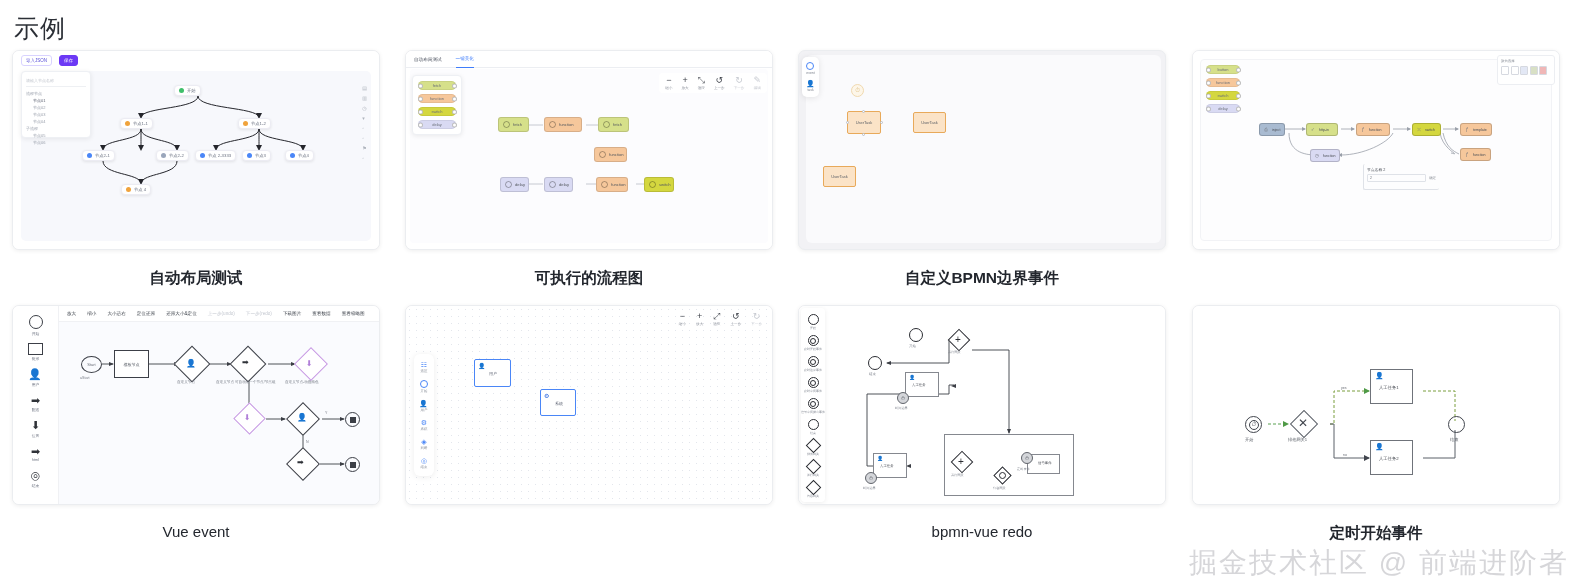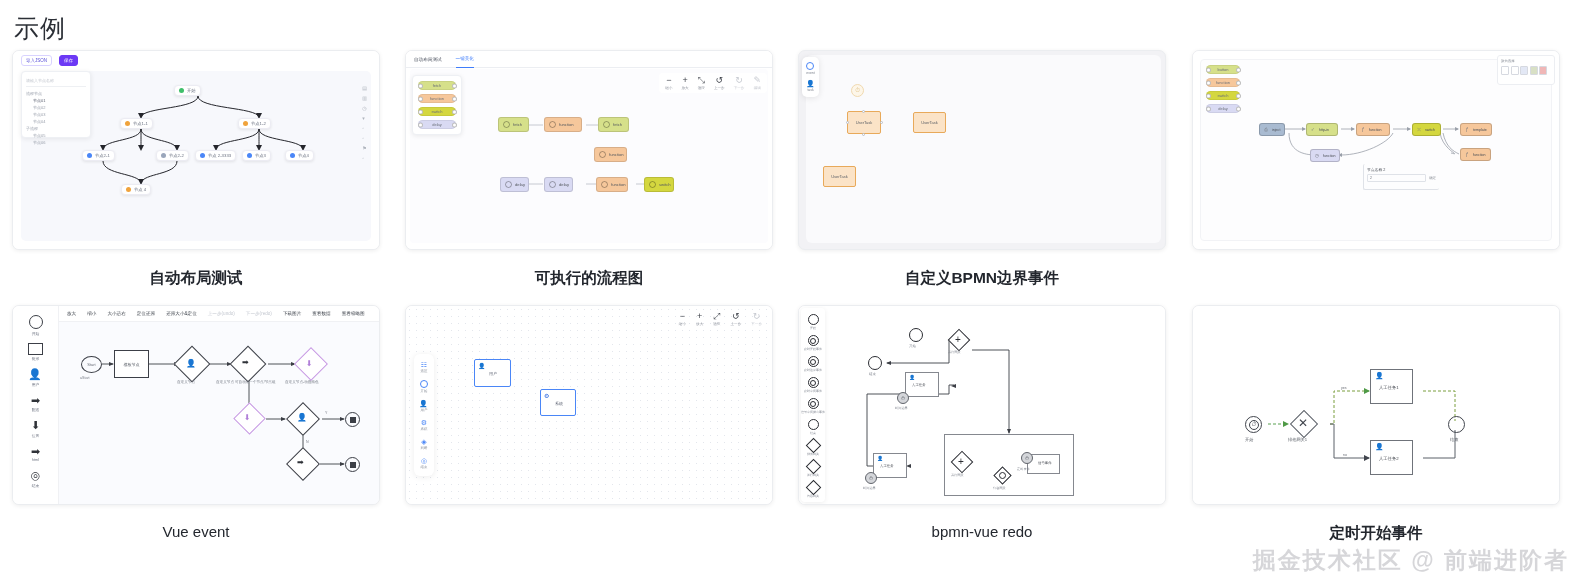--- a/index.html
+++ b/index.html
@@ -165,22 +165,22 @@
     display:flex; flex-direction:column; align-items:center; gap:5px; padding-top:6px;
     overflow:hidden;
   }
   .bp-i{display:flex;flex-direction:column;align-items:center;gap:1px;font-size:3px;color:#868b95;text-align:center;}
   .c-o{width:11px;height:11px;border-radius:50%;border:1.3px solid #2b2d33;}
   .c-oo{width:11px;height:11px;border-radius:50%;border:1.3px solid #2b2d33;display:flex;align-items:center;justify-content:center;}
   .c-oo i{display:block;width:6px;height:6px;border-radius:50%;border:1.1px solid #2b2d33;}
   .dia{width:11px;height:11px;border:1.3px solid #2b2d33;transform:rotate(45deg);}
   .task{position:absolute;border:1px solid #85888f;background:#fff;}
   .wm{
-    position:absolute; right:8px; bottom:10px;
-    font-size:23px; color:rgba(120,120,130,.30); font-weight:bold;
+    position:absolute; right:8px; bottom:4px;
+    font-size:28px; color:rgba(120,120,130,.30); font-weight:normal;
     letter-spacing:2px; white-space:nowrap; pointer-events:none;
   }
 </style>
 </head>
 <body>
 
 <div class="page-title">示例</div>
 
 <div class="grid">
 

